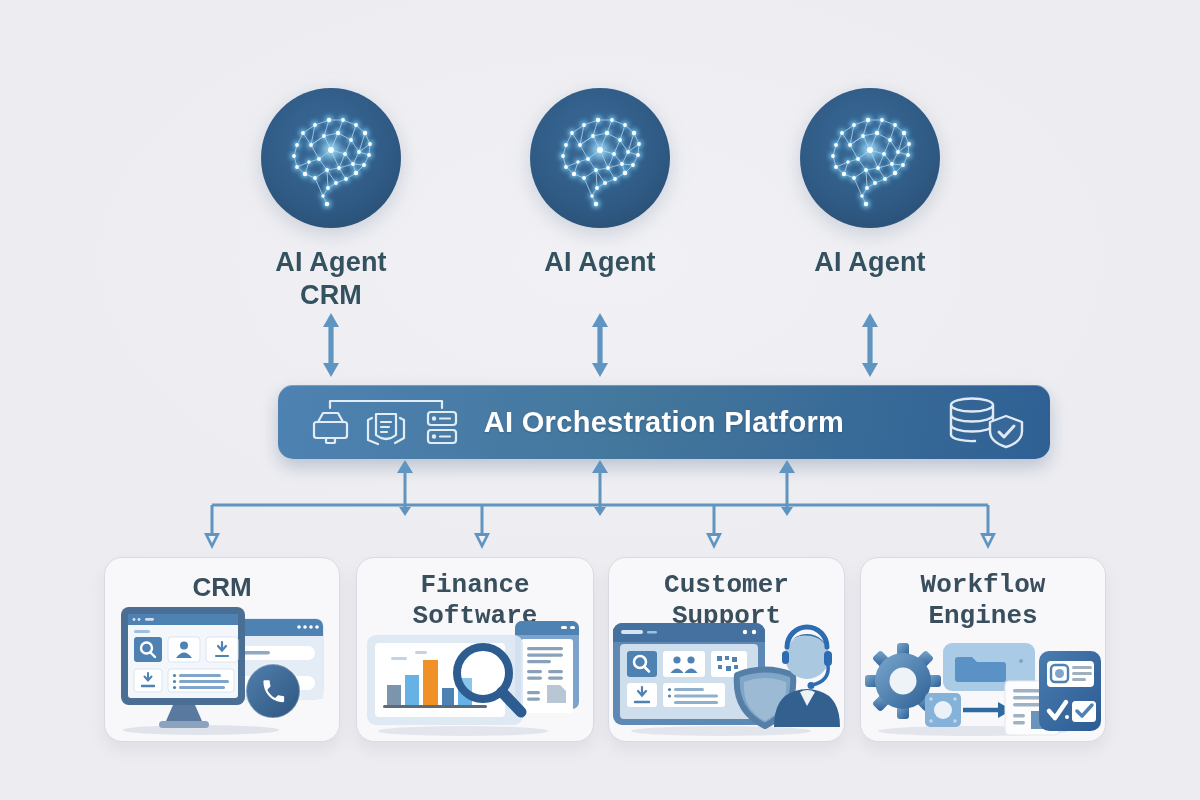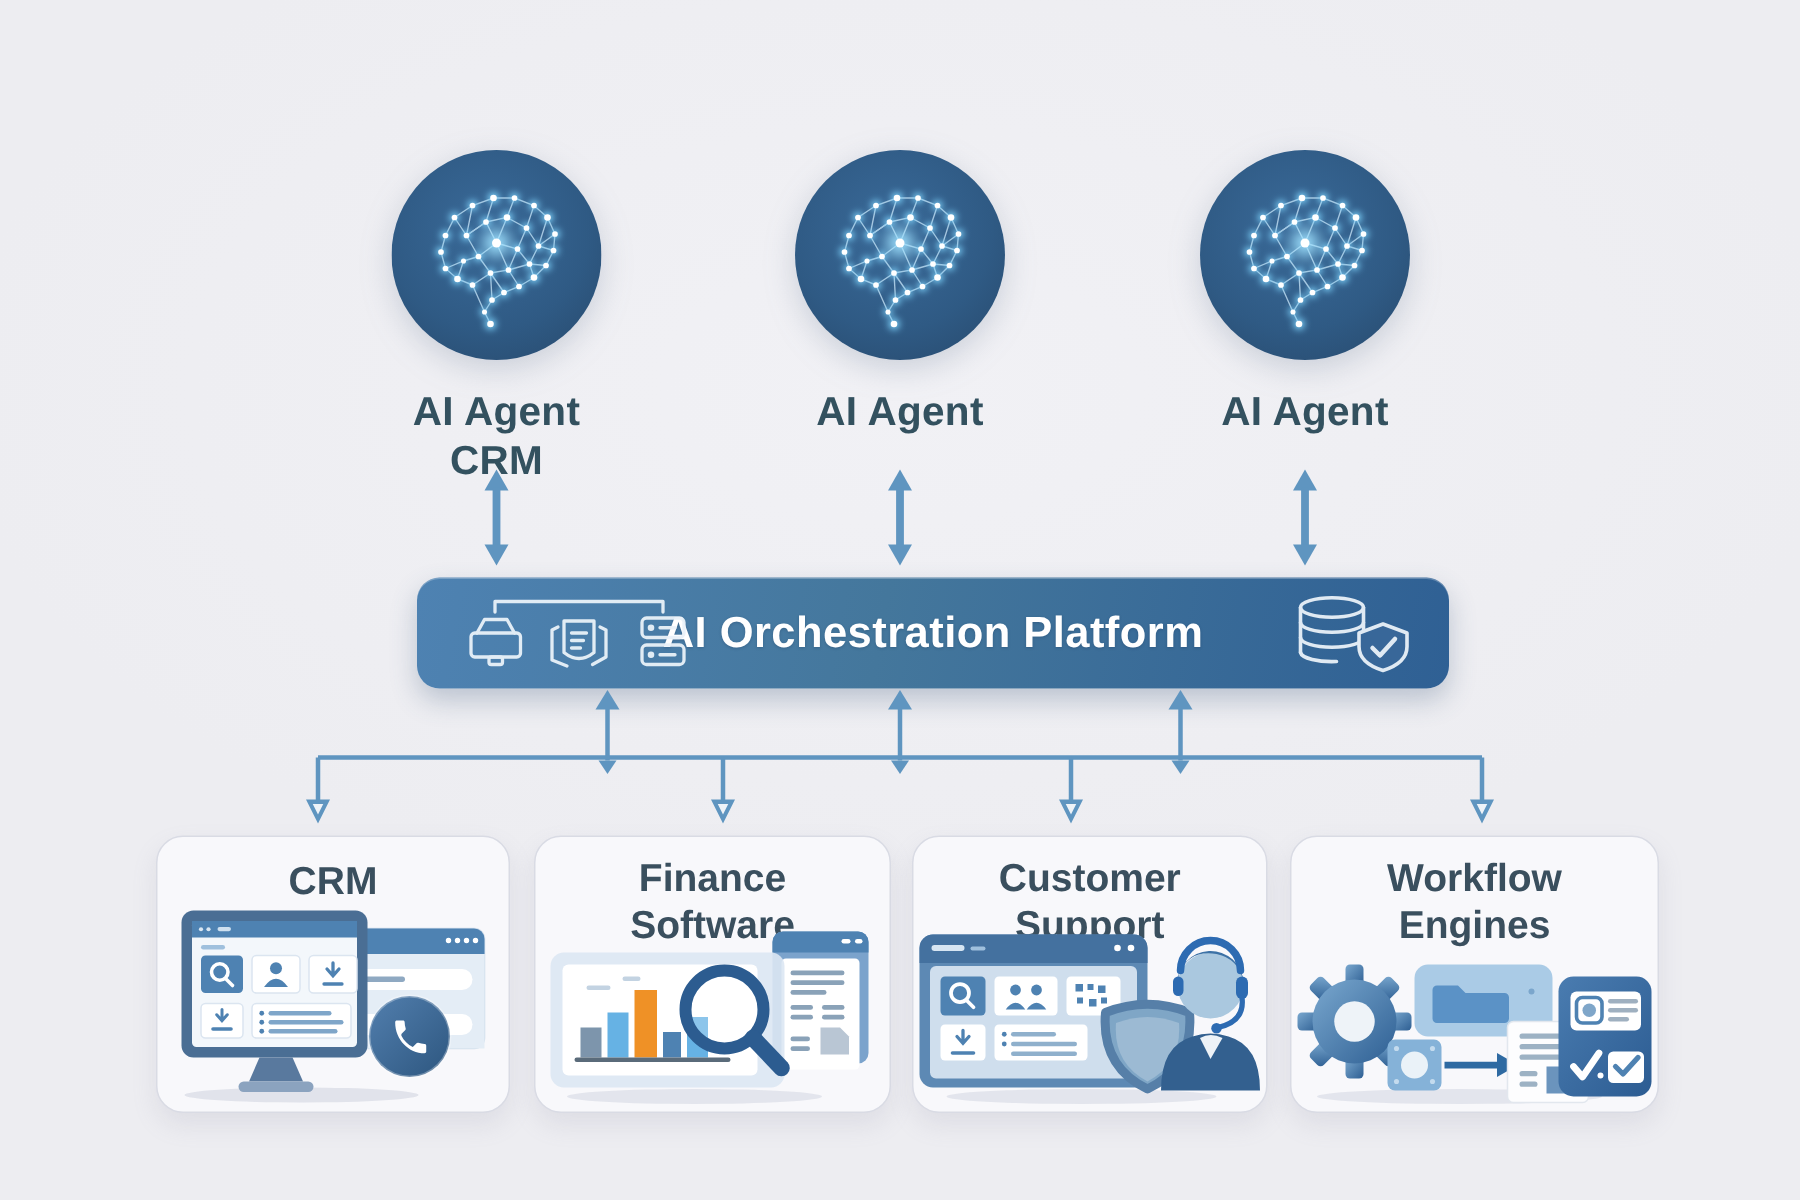--- a/index.html
+++ b/index.html
@@ -5,31 +5,31 @@
   html,body{margin:0;padding:0;}
   body{
     width:1200px;height:800px;overflow:hidden;
     background:#ededf1;
     font-family:"Liberation Sans","DejaVu Sans",sans-serif;
   }
   .canvas{position:relative;width:1200px;height:800px;
     background:radial-gradient(ellipse 900px 500px at 600px 260px,#f1f1f5 0%,#ededf1 70%);}
 
   
-  .agent{position:absolute;top:100px;width:200px;text-align:center;}
+  .agent{position:absolute;top:88px;width:200px;text-align:center;}
   .agent .brain{width:140px;height:140px;display:block;margin:0 auto;
     filter:drop-shadow(0 6px 10px rgba(90,110,140,.25));}
   .agent .label{margin-top:18px;font-size:27px;line-height:33px;font-weight:600;
     color:#33515f;letter-spacing:.2px;}
 
   
   .varrow{position:absolute;top:312px;width:26px;height:66px;}
 
   
-  .platform{position:absolute;left:278px;top:385px;width:688px;height:74px;
+  .platform{position:absolute;left:278px;top:385px;width:772px;height:74px;
     border-radius:15px;
     background:linear-gradient(100deg,#4e82b2 0%,#44779c 45%,#2f6094 100%);
     box-shadow:0 8px 18px rgba(70,95,130,.30), inset 0 1px 0 rgba(255,255,255,.25);
     display:flex;align-items:center;justify-content:center;}
   .platform .title{color:#ffffff;font-size:29px;font-weight:600;letter-spacing:.3px;
     text-shadow:0 1px 2px rgba(20,40,70,.25);white-space:nowrap;}
   .platform .icons-left{position:absolute;left:22px;top:5px;}
   .platform .icons-right{position:absolute;right:14px;top:7px;}
 
   
@@ -40,21 +40,21 @@
     background:#f8f8fb;border:1.5px solid #d9dbe4;box-sizing:border-box;
     box-shadow:0 8px 16px rgba(140,145,165,.16);}
   .card .title{margin-top:12px;text-align:center;font-size:26px;line-height:31px;
     font-weight:600;color:#3a4f5e;}
   .card .illus{position:absolute;left:50%;transform:translateX(-50%);bottom:4px;}
   .card1{left:104px;width:236px;}
   .card2{left:356px;width:238px;}
   .card3{left:608px;width:237px;}
   .card4{left:860px;width:246px;}
   .card1 .title{margin-top:14px;}
-  .card2 .title,.card3 .title,.card4 .title{width:160px;margin-left:auto;margin-right:auto;}
+  .card2 .title,.card3 .title,.card4 .title{width:160px;margin-left:auto;margin-right:auto;font-family:Liberation Mono, monospace;}
   .card3 .title{width:170px;}
 </style>
 </head>
 <body>
 
 <div class="canvas">
 
   <svg width="0" height="0" style="position:absolute" aria-hidden="true">
     <defs>
       <radialGradient id="brainBg" cx="45%" cy="40%" r="75%">

